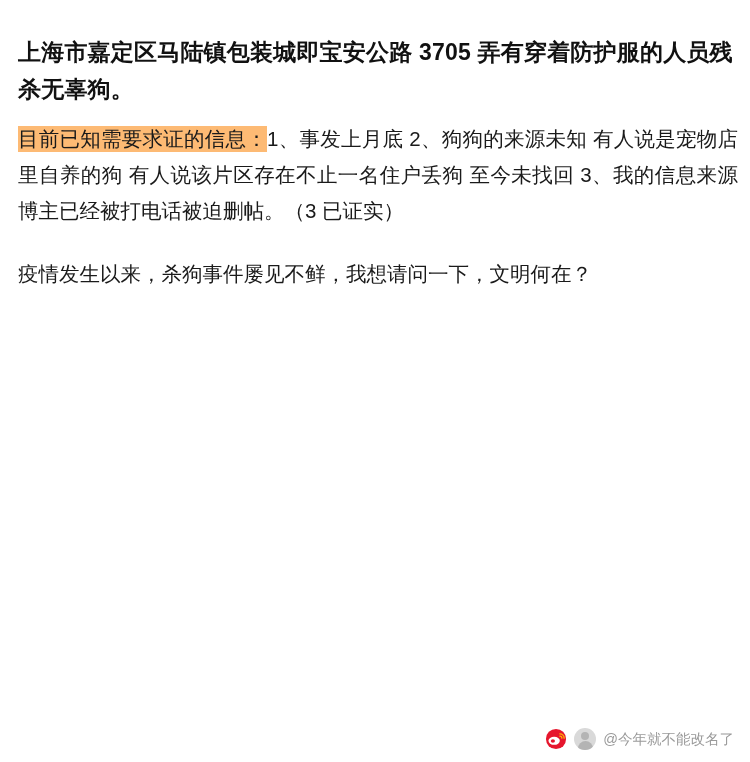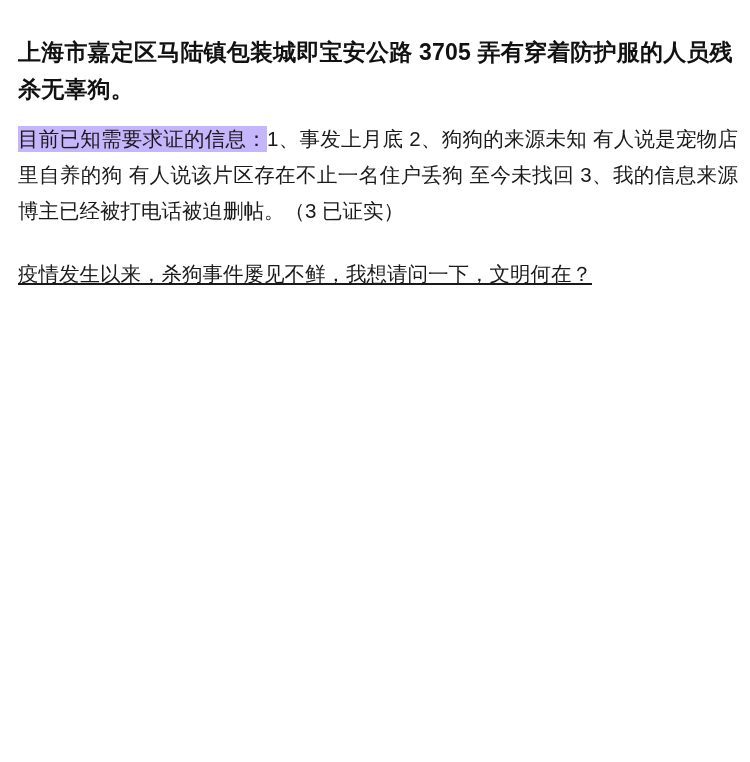--- a/index.html
+++ b/index.html
@@ -32,24 +32,23 @@
   .para {
     font-size: 20.5px;
     line-height: 1.78;
     margin: 0 0 14px 0;
     color: #1a1a1a;
     text-align: justify;
     text-justify: inter-ideograph;
   }
   .para.last {
     margin-bottom: 8px;
-    text-decoration: underline;
   }
   .hl {
-    background: #c4b5fd;
+    background: #fdba74;
     padding: 1px 0 2px 0;
     box-decoration-break: clone;
     -webkit-box-decoration-break: clone;
   }
   .hl-bold {
     font-weight: bold;
   }
   .spacer-sm {
     height: 6px;
   }
@@ -116,14 +115,25 @@
   </p>
 
   <div class="spacer-sm"></div>
 
 
   <div class="spacer-sm"></div>
 
 
   <p class="para last">疫情发生以来，杀狗事件屡见不鲜，我想请问一下，文明何在？</p>
 
+  <div class="footer">
+    <svg class="weibo-icon" viewBox="0 0 24 24" aria-hidden="true">
+      <circle cx="12" cy="12" r="11" fill="#e6162d"></circle>
+      <ellipse cx="10" cy="14" rx="6.2" ry="4.4" fill="#ffffff"></ellipse>
+      <ellipse cx="8.6" cy="14.2" rx="2.3" ry="1.8" fill="#e6162d"></ellipse>
+      <path d="M16.2 6.4c2.6 0 4.7 2.1 4.7 4.7" stroke="#ffb400" stroke-width="1.5" fill="none" stroke-linecap="round"></path>
+      <path d="M16.2 8.9c1.2 0 2.2 1 2.2 2.2" stroke="#ffb400" stroke-width="1.4" fill="none" stroke-linecap="round"></path>
+    </svg>
+    <span class="avatar"></span>
+    <span class="footer-name">@今年就不能改名了</span>
+  </div>
 
 </div>
 
 </body></html>

